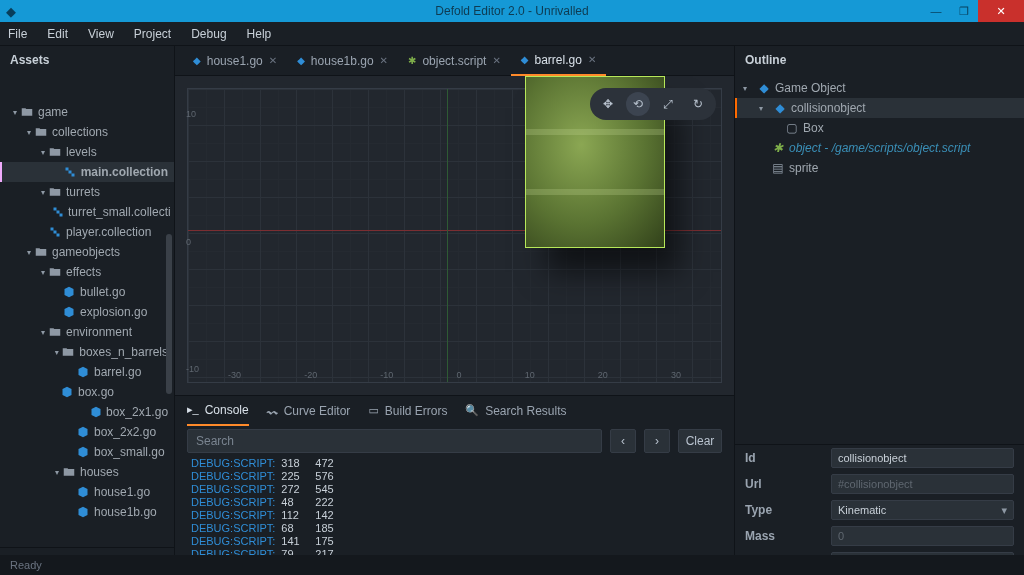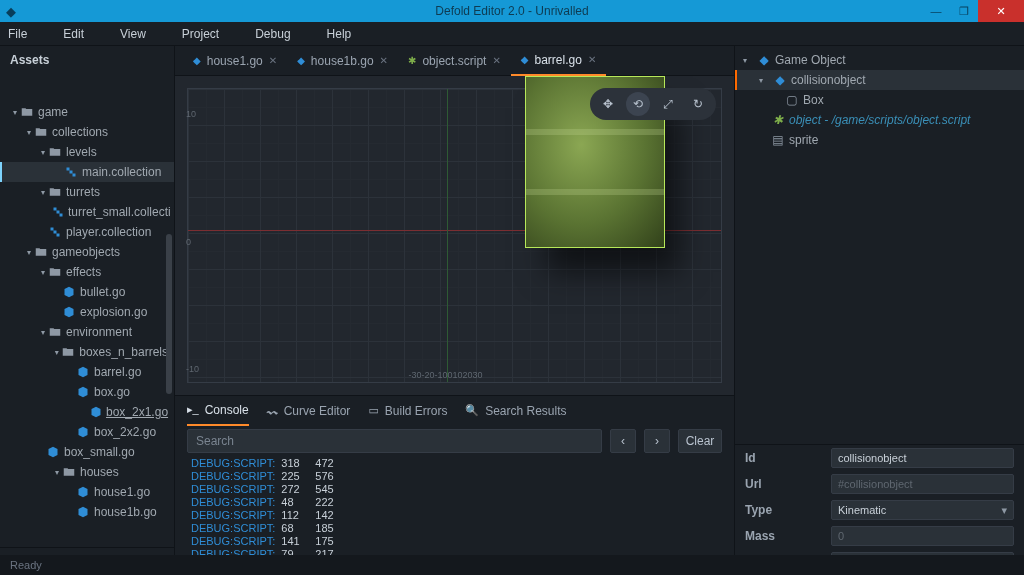--- a/index.html
+++ b/index.html
@@ -5,31 +5,31 @@
 * { margin: 0; padding: 0; box-sizing: border-box; font-family: -apple-system, BlinkMacSystemFont, "Segoe UI", Arial, sans-serif; }
 body { background: #1a1f25; color: #a0a8b0; font-size: 12px; overflow: hidden; width: 1024px; height: 575px; }
 
 .titlebar { height: 22px; background: #1599d6; display: flex; align-items: center; position: relative; }
 .titlebar-icon { width: 22px; height: 22px; display: flex; align-items: center; justify-content: center; color: #083e5b; font-size: 13px; }
 .titlebar-title { position: absolute; left: 50%; transform: translateX(-50%); color: #0e3b52; font-size: 12px; }
 .window-controls { position: absolute; right: 0; display: flex; }
 .win-btn { width: 28px; height: 22px; display: flex; align-items: center; justify-content: center; font-size: 11px; color: #083e5b; }
 .win-btn.close { background: #c9302c; color: #fff; width: 46px; }
 
-.menubar { height: 24px; background: #1a1f25; display: flex; align-items: center; padding: 0 8px; gap: 36px; border-bottom: 1px solid #0f1318; }
+.menubar { height: 24px; background: #1a1f25; display: flex; align-items: center; padding: 0 8px; gap: 20px; border-bottom: 1px solid #0f1318; }
 .menubar span { color: #c8d0d8; cursor: pointer; }
 
 .main { display: flex; height: 529px; }
 
 .sidebar-left { width: 175px; background: #1a1f25; border-right: 1px solid #0f1318; display: flex; flex-direction: column; gap: 24px; }
 .panel-header { height: 28px; padding: 0 10px; display: flex; align-items: center; font-weight: 600; color: #c8d0d8; background: #1a1f25; }
 .tree { flex: 1; overflow-y: auto; padding: 4px 0; position: relative; }
 .tree-scroll { position: absolute; right: 2px; top: 136px; width: 6px; height: 160px; background: #3a4048; border-radius: 3px; }
 .tree-item { height: 20px; display: flex; align-items: center; padding-right: 6px; cursor: pointer; white-space: nowrap; overflow: hidden; }
-.tree-item.selected { background: #2a3138; border-left: 2px solid #7dd3fc; }
+.tree-item.selected { background: #2a3138; border-left: 2px solid #f0abfc; font-weight: bold; }
 .tree-item .arrow { width: 10px; display: inline-block; color: #8e98a4; font-size: 8px; text-align: center; }
 .tree-item .icon { width: 14px; margin-right: 4px; display: inline-flex; align-items: center; justify-content: center; }
 .folder-icon { color: #8e98a4; }
 .go-icon { color: #2f8dd6; }
 .coll-icon { color: #2f8dd6; }
 .changed-files { height: 28px; border-top: 1px solid #0f1318; padding: 0 10px; display: flex; align-items: center; color: #c8d0d8; }
 
 .center { flex: 1; display: flex; flex-direction: column; background: #1a1f25; }
 .tabs { height: 30px; display: flex; align-items: center; gap: 0; padding: 0 8px; border-bottom: 1px solid #0f1318; }
 .tab { height: 30px; display: flex; align-items: center; gap: 6px; padding: 0 10px; color: #9aa4b0; cursor: pointer; }
@@ -44,21 +44,21 @@
   linear-gradient(90deg,#2c323a 1px, transparent 1px) 0 0/36px 36px,
   linear-gradient(#252a31 1px, transparent 1px) 0 0/18px 18px,
   linear-gradient(90deg,#252a31 1px, transparent 1px) 0 0/18px 18px;
   border: 1px solid #353c46; }
 .axis-x { position: absolute; left: 0; right: 0; top: 48%; height: 1px; background: #7b2e32; }
 .axis-y { position: absolute; top: 0; bottom: 0; left: 48.5%; width: 1px; background: #2e5a34; }
 .barrel { position: absolute; left: 350px; top: 0px; width: 140px; height: 172px; border: 1px solid #b7e85a; background: radial-gradient(ellipse at 40% 40%, #8ba753 0%, #5a7332 55%, #31411a 100%); box-shadow: 18px 28px 28px -4px rgba(0,0,0,0.55); }
 .barrel::before, .barrel::after { content: ""; position: absolute; left: 0; right: 0; height: 6px; background: rgba(200,220,150,0.25); }
 .barrel::before { top: 52px; } .barrel::after { top: 112px; }
 .ruler-v { position: absolute; left: -2px; top: 20px; bottom: 8px; width: 18px; display: flex; flex-direction: column; justify-content: space-between; font-size: 9px; color: #5f6770; }
-.ruler-h { position: absolute; left: 40px; right: 58px; bottom: -2px; height: 14px; display: flex; justify-content: center; font-size: 9px; color: #5f6770; }
+.ruler-h { position: absolute; left: 40px; right: 40px; bottom: -2px; height: 14px; display: flex; justify-content: space-between; font-size: 9px; color: #5f6770; }
 .vp-tools { position: absolute; right: 18px; top: 12px; display: flex; gap: 6px; background: #2c323a; border-radius: 16px; padding: 4px 6px; }
 .vp-tool { width: 24px; height: 24px; border-radius: 12px; display: flex; align-items: center; justify-content: center; color: #b8c2ce; cursor: pointer; }
 .vp-tool.active { background: #3c4450; }
 
 .bottom-tabs { height: 30px; display: flex; align-items: center; gap: 18px; padding: 0 12px; border-top: 1px solid #0f1318; }
 .btab { display: flex; align-items: center; gap: 6px; height: 30px; color: #9aa4b0; cursor: pointer; }
 .btab.active { border-bottom: 2px solid #ff8a2a; color: #d8e0e8; }
 .btab .bi { font-size: 11px; }
 
 .console-bar { height: 32px; display: flex; align-items: center; gap: 8px; padding: 0 12px; }
@@ -244,48 +244,48 @@
         </div>
         <div class="tree-item" style="padding-left: 66px;">
           <span class="arrow"></span>
           <span class="icon go-icon">
             <svg viewBox="0 0 16 16">
               <path fill="currentColor" d="M8 1l6 3v8l-6 3-6-3V4z"></path>
             </svg>
           </span>
           <span>barrel.go</span>
         </div>
+        <div class="tree-item" style="padding-left: 50px;">
+          <span class="arrow"></span>
+          <span class="icon go-icon">
+            <svg viewBox="0 0 16 16">
+              <path fill="currentColor" d="M8 1l6 3v8l-6 3-6-3V4z"></path>
+            </svg>
+          </span>
+          <span>box.go</span>
+        </div>
+        <div class="tree-item" style="padding-left: 90px;">
+          <span class="arrow"></span>
+          <span class="icon go-icon">
+            <svg viewBox="0 0 16 16">
+              <path fill="currentColor" d="M8 1l6 3v8l-6 3-6-3V4z"></path>
+            </svg>
+          </span>
+          <span>box_2x1.go</span>
+        </div>
         <div class="tree-item" style="padding-left: 66px;">
           <span class="arrow"></span>
           <span class="icon go-icon">
             <svg viewBox="0 0 16 16">
               <path fill="currentColor" d="M8 1l6 3v8l-6 3-6-3V4z"></path>
             </svg>
           </span>
-          <span>box.go</span>
-        </div>
-        <div class="tree-item" style="padding-left: 90px; text-decoration: underline;">
-          <span class="arrow"></span>
-          <span class="icon go-icon">
-            <svg viewBox="0 0 16 16">
-              <path fill="currentColor" d="M8 1l6 3v8l-6 3-6-3V4z"></path>
-            </svg>
-          </span>
-          <span>box_2x1.go</span>
+          <span>box_2x2.go</span>
         </div>
         <div class="tree-item" style="padding-left: 66px;">
-          <span class="arrow"></span>
-          <span class="icon go-icon">
-            <svg viewBox="0 0 16 16">
-              <path fill="currentColor" d="M8 1l6 3v8l-6 3-6-3V4z"></path>
-            </svg>
-          </span>
-          <span>box_2x2.go</span>
-        </div>
-        <div class="tree-item" style="padding-left: 36px;">
           <span class="arrow"></span>
           <span class="icon go-icon">
             <svg viewBox="0 0 16 16">
               <path fill="currentColor" d="M8 1l6 3v8l-6 3-6-3V4z"></path>
             </svg>
           </span>
           <span>box_small.go</span>
         </div>
         <div class="tree-item" style="padding-left: 52px;">
           <span class="arrow">▾</span>
@@ -404,20 +404,21 @@
         <div class="line"><span class="lbl">DEBUG:SCRIPT:</span><span class="n1">272</span><span class="n2">545</span></div>
         <div class="line"><span class="lbl">DEBUG:SCRIPT:</span><span class="n1">48</span><span class="n2">222</span></div>
         <div class="line"><span class="lbl">DEBUG:SCRIPT:</span><span class="n1">112</span><span class="n2">142</span></div>
         <div class="line"><span class="lbl">DEBUG:SCRIPT:</span><span class="n1">68</span><span class="n2">185</span></div>
         <div class="line"><span class="lbl">DEBUG:SCRIPT:</span><span class="n1">141</span><span class="n2">175</span></div>
         <div class="line"><span class="lbl">DEBUG:SCRIPT:</span><span class="n1">79</span><span class="n2">217</span></div>
       </div>
   </div>
 
   <div class="right">
+    <div class="panel-header">Outline</div>
     <div class="outline-tree" id="outline-tree">
         <div class="ot-item" style="padding-left: 8px;">
           <span class="arrow">▾</span>
           <span class="oicon go">◆</span>
           <span>Game Object</span>
         </div>
         <div class="ot-item selected" style="padding-left: 22px;">
           <span class="arrow">▾</span>
           <span class="oicon go">◆</span>
           <span>collisionobject</span>

